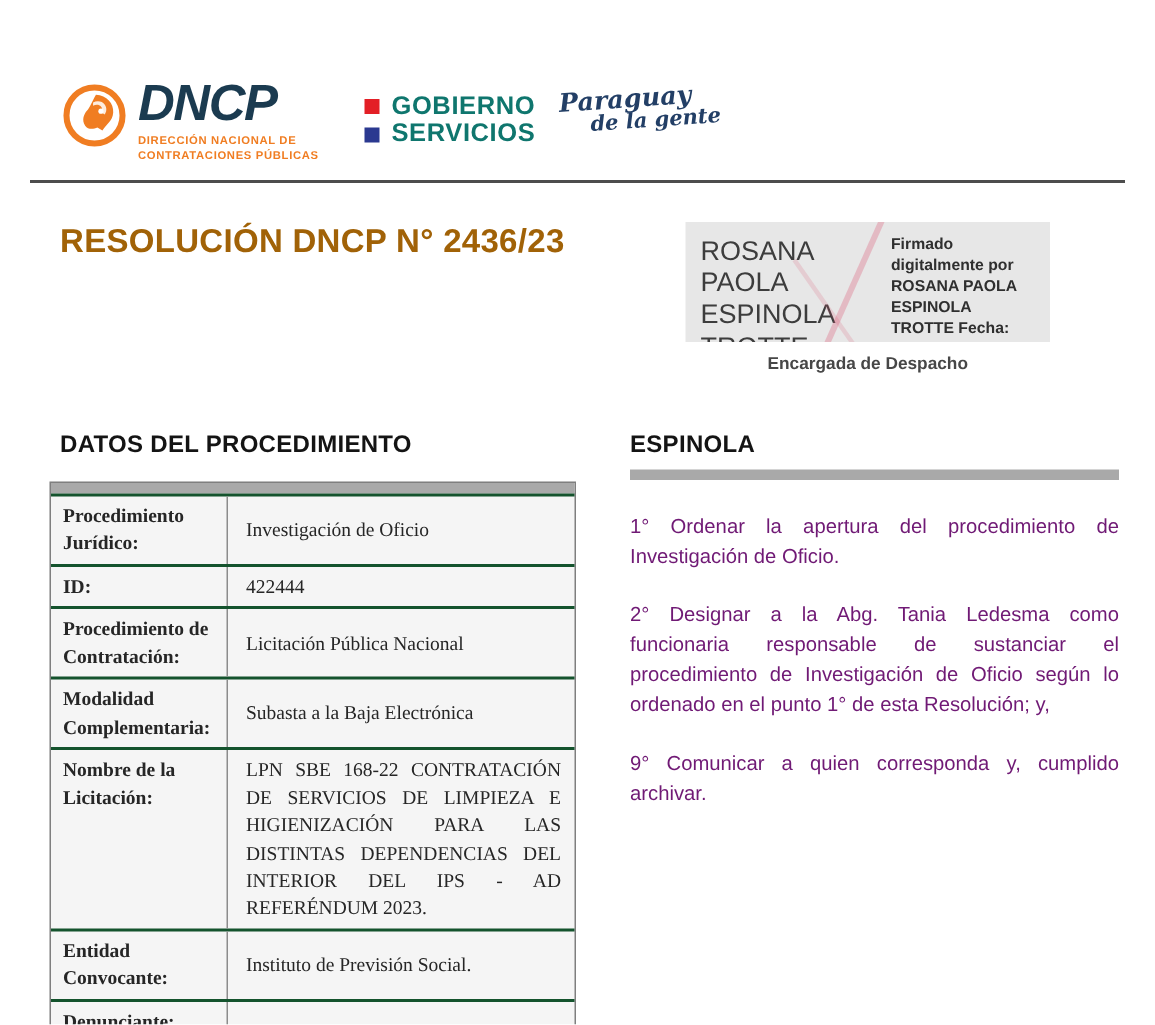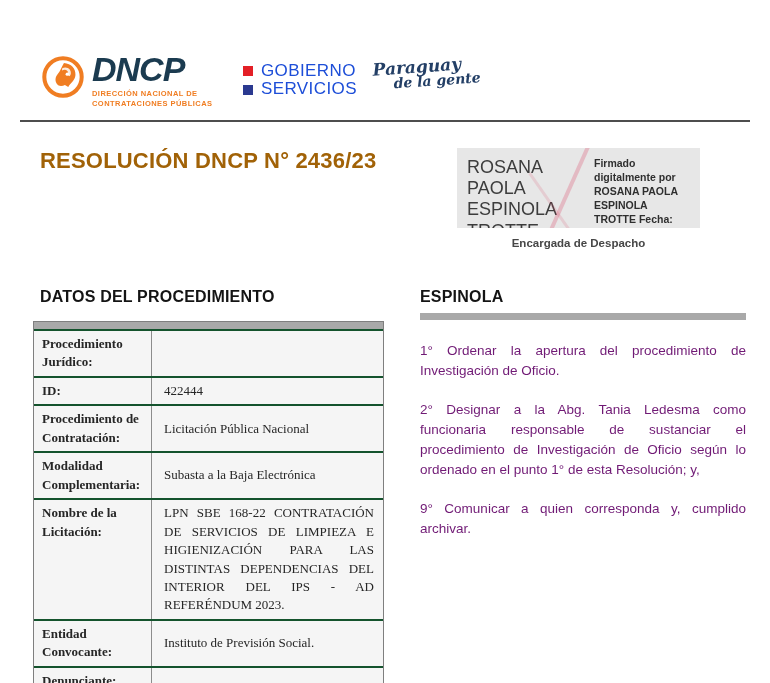--- a/index.html
+++ b/index.html
@@ -7,21 +7,21 @@
   .page { position:relative; width:770px; height:683px; overflow:hidden; background:#fff; }
 
   
   .header { display:flex; align-items:flex-start; padding:56px 0 0 40px; height:52px; }
   .logo-dncp { display:flex; align-items:flex-start; gap:6px; }
   .logo-icon { flex:0 0 auto; margin-top:-2px; }
   .logo-textcol { display:flex; flex-direction:column; }
   .dncp-word { font-size:34px; font-weight:bold; font-style:italic; color:#1b3b50; line-height:0.82; letter-spacing:-1px; }
   .dncp-sub { color:#f07d22; font-size:7.5px; font-weight:bold; letter-spacing:0.45px; margin-top:5px; width:125px; line-height:1.3; }
   .gob { margin-left:26px; margin-top:6px; }
-  .gob-row { display:flex; align-items:center; gap:8px; font-weight:normal; color:#1d4ed8; font-size:17px; line-height:1.08; letter-spacing:0.4px; }
+  .gob-row { display:flex; align-items:center; gap:8px; font-weight:bold; color:#0f766e; font-size:17px; line-height:1.08; letter-spacing:0.4px; }
   .sq { width:10px; height:10px; display:inline-block; flex:0 0 auto; }
   .sq-red { background:#e31f26; }
   .sq-blue { background:#2b3990; }
   .script { margin-left:16px; margin-top:0; color:#233f66; font-family:"DejaVu Serif", serif; font-style:italic; transform:rotate(-4deg); }
   .script-l1 { font-size:17px; font-weight:bold; }
   .script-l2 { font-size:14px; font-weight:bold; margin-left:20px; margin-top:-3px; }
 
   .rule { height:2px; background:#4d4d4d; border:0; margin:12px 20px 0 20px; }
 
   
@@ -110,20 +110,23 @@
 
   <div class="main">
 
     <div class="left-col">
       <h2 class="section-heading">DATOS DEL PROCEDIMIENTO</h2>
       <div class="proc-table">
         <div class="table-topbar"></div>
 
         <div class="trow">
           <div class="tlabel">Procedimiento Jurídico:</div>
+          <div class="tvalue">
+              <span>Investigación de Oficio</span>
+            </div>
         </div>
         <div class="trow">
           <div class="tlabel">ID:</div>
           <div class="tvalue">
               <span>422444</span>
             </div>
         </div>
         <div class="trow">
           <div class="tlabel">Procedimiento de Contratación:</div>
           <div class="tvalue">

